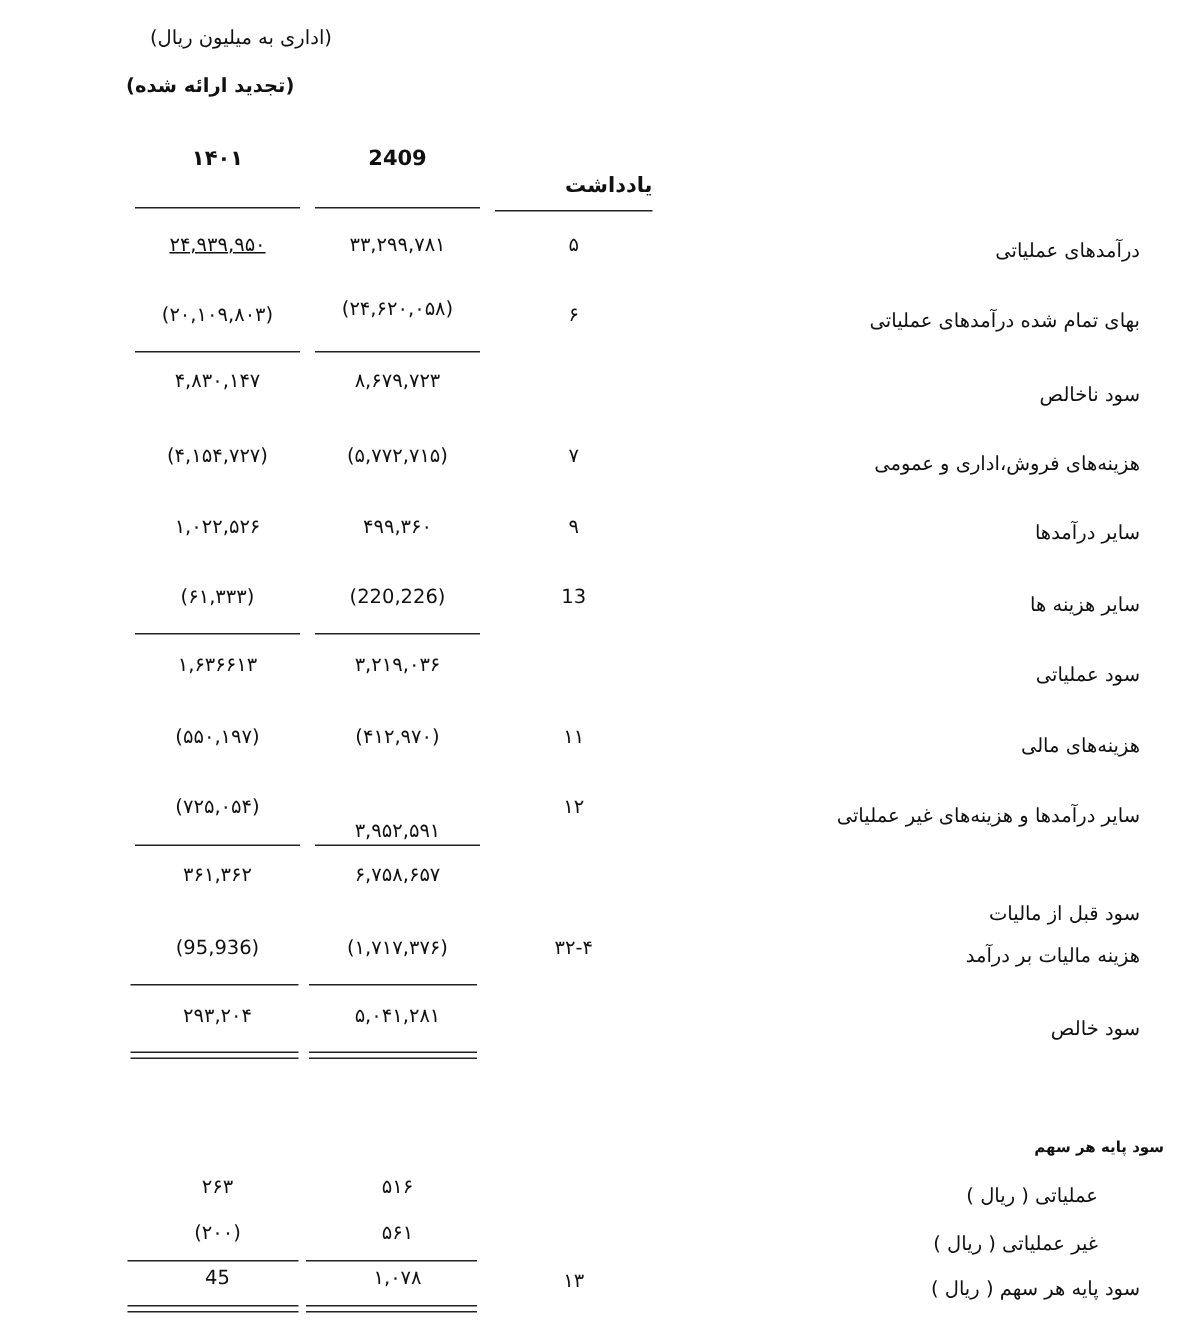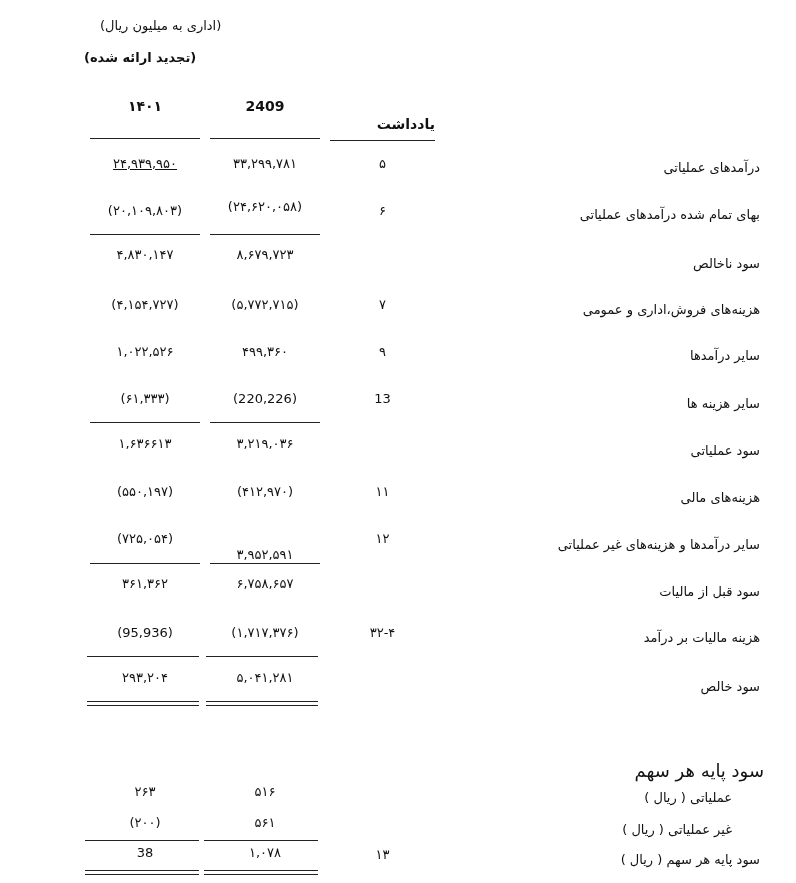--- a/index.html
+++ b/index.html
@@ -12,21 +12,21 @@
     .restated { left: 84px; top: 50px; font-size: 13px; font-weight: bold; direction: rtl; }
     .hdr { font-size: 14px; font-weight: bold; text-align: center; }
     .col1401 { left: 90px; width: 110px; }
     .col1402 { left: 210px; width: 110px; }
     .colnote { left: 330px; width: 105px; }
     .num { font-size: 13px; text-align: center; direction: ltr; }
     .note { font-size: 13px; text-align: center; }
     .label { right: 36px; font-size: 13px; direction: rtl; text-align: right; }
     .line { position: absolute; height: 0; border-top: 1.5px solid #222; }
     .dline { position: absolute; height: 3px; border-top: 1.5px solid #222; border-bottom: 1.5px solid #222; }
-    .eps-title { right: 32px; top: 760px; font-size: 18px; font-weight: normal; direction: rtl; }
+    .eps-title { right: 20px; top: 760px; font-size: 10px; font-weight: bold; direction: rtl; }
     .eps-label { font-size: 13px; direction: rtl; text-align: right; }
   </style>
 </head>
 <body>
 
 <div class="abs unit">(اداری به میلیون ریال)</div>
 <div class="abs restated">(تجدید ارائه شده)</div>
 
 <div class="abs hdr col1401" style="top:98px;">۱۴۰۱</div>
 <div class="abs hdr col1402" style="top:98px;">2409</div>
@@ -81,21 +81,21 @@
   <div class="abs num col1402" style="top:484px;">(۴۱۲,۹۷۰)</div>
   <div class="abs num col1401" style="top:484px;">(۵۵۰,۱۹۷)</div>
 
   <div class="abs label" style="top:537px;">سایر درآمدها و هزینه‌های غیر عملیاتی</div>
   <div class="abs note colnote" style="top:531px;">۱۲</div>
   <div class="abs num col1402" style="top:531px;margin-top:16px;">۳,۹۵۲,۵۹۱</div>
   <div class="abs num col1401" style="top:531px;">(۷۲۵,۰۵۴)</div>
   <div class="line" style="left:90px; width:110px; top:563px;"></div>
   <div class="line" style="left:210px; width:110px; top:563px;"></div>
 
-  <div class="abs label" style="top:584px;">سود قبل از مالیات</div>
+  <div class="abs label" style="top:602px;">سود قبل از مالیات</div>
   <div class="abs note colnote" style="top:576px;"></div>
   <div class="abs num col1402" style="top:576px;">۶,۷۵۸,۶۵۷</div>
   <div class="abs num col1401" style="top:576px;">۳۶۱,۳۶۲</div>
 
   <div class="abs label" style="top:630px;">هزینه مالیات بر درآمد</div>
   <div class="abs note colnote" style="top:625px;">۳۲-۴</div>
   <div class="abs num col1402" style="top:625px;">(۱,۷۱۷,۳۷۶)</div>
   <div class="abs num col1401" style="top:625px;">(95,936)</div>
   <div class="line" style="left:87px; width:112px; top:656px;"></div>
   <div class="line" style="left:206px; width:112px; top:656px;"></div>
@@ -117,16 +117,16 @@
 
   <div class="abs eps-label" style="right:64px; top:822px;">غیر عملیاتی ( ریال )</div>
   <div class="abs num col1402" style="top:815px;">۵۶۱</div>
   <div class="abs num col1401" style="top:815px;">(۲۰۰)</div>
   <div class="line" style="left:85px; width:114px; top:840px;"></div>
   <div class="line" style="left:204px; width:114px; top:840px;"></div>
 
   <div class="abs eps-label" style="right:36px; top:852px;">سود پایه هر سهم ( ریال )</div>
   <div class="abs note colnote" style="top:847px;">۱۳</div>
   <div class="abs num col1402" style="top:845px;">۱,۰۷۸</div>
-  <div class="abs num col1401" style="top:845px;">38</div>
+  <div class="abs num col1401" style="top:845px;">45</div>
   <div class="dline" style="left:85px; width:114px; top:870px;"></div>
   <div class="dline" style="left:204px; width:114px; top:870px;"></div>
 </div>
 
 </body></html>

